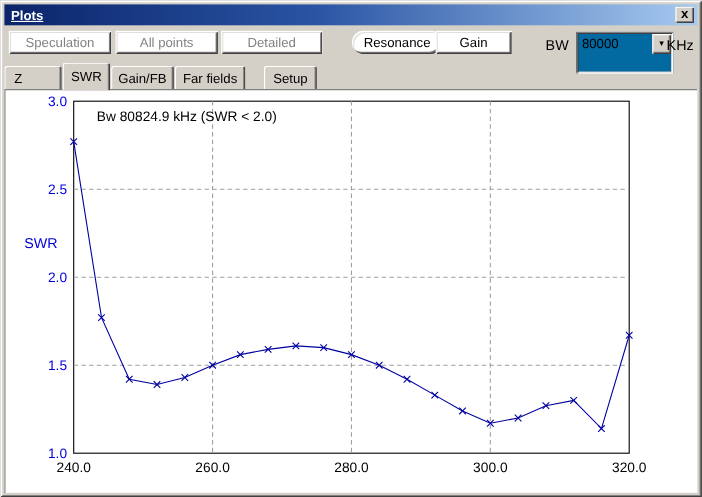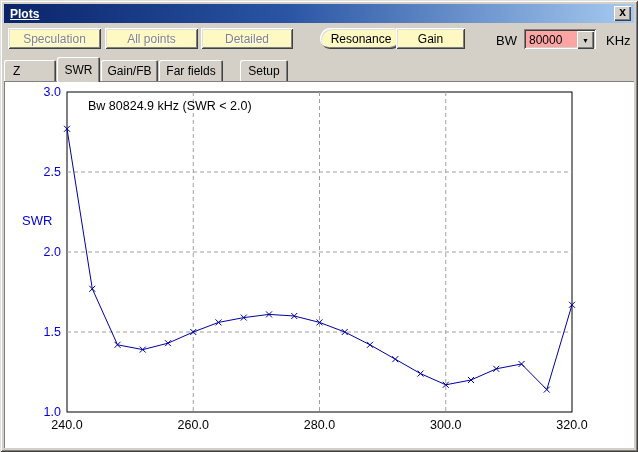--- a/index.html
+++ b/index.html
@@ -19,33 +19,34 @@
     color:#ffffff; font-weight:bold; font-size:12px;
     display:flex; align-items:center; padding-left:6px; box-sizing:border-box;text-decoration:underline;
   }
   .close-btn {
     position:absolute; right:3px; top:2px; width:17px; height:15px;
     background:#d4d0c8; color:#000;
     box-shadow: inset 1px 1px 0 #ffffff, inset -1px -1px 0 #404040, inset -2px -2px 0 #808080;
     font-size:12px; font-weight:bold; line-height:13px; text-align:center; cursor:default;
   }
   .btn {
-    position:absolute; top:28px; height:21px; background:#fef9c3;
+    position:absolute; top:28px; height:21px; background:#ffffff;
     box-shadow: inset 1px 1px 0 #ffffff, inset -1px -1px 0 #404040,
                 inset 2px 2px 0 #dfdfdf, inset -2px -2px 0 #808080;
     font-size:12px; color:#000; display:flex; align-items:center; justify-content:center;
     cursor:default;
   }
   .btn.disabled { color:#848284; text-shadow:1px 1px 0 #ffffff; }
   .tb-label { position:absolute; top:33px; font-size:13px; color:#000; }
   .combo {
-    position:absolute; left:524px; top:29px; width:72px; height:20px; background:#fca5a5;
+    position:absolute; left:524px; top:29px; width:72px; height:38px; background:#0369a1;
     box-shadow: inset 1px 1px 0 #808080, inset -1px -1px 0 #ffffff,
                 inset 2px 2px 0 #404040, inset -2px -2px 0 #d4d0c8;
     font-size:12px;
+    padding-left:16px;
   }
   .combo-value { position:absolute; left:5px; top:4px; color:#000; }
   .combo-arrow {
     position:absolute; right:2px; top:2px; width:17px; height:18px; background:#d4d0c8;
     box-shadow: inset 1px 1px 0 #ffffff, inset -1px -1px 0 #404040, inset -2px -2px 0 #808080;
     font-size:7px; color:#000; display:flex; align-items:center; justify-content:center;
   }
   .tab {
     position:absolute; top:60px; height:21px; background:#d4d0c8; z-index:1;
     box-shadow: inset 1px 1px 0 #ffffff, inset -1px 0 0 #404040, inset -2px 0 0 #808080;

